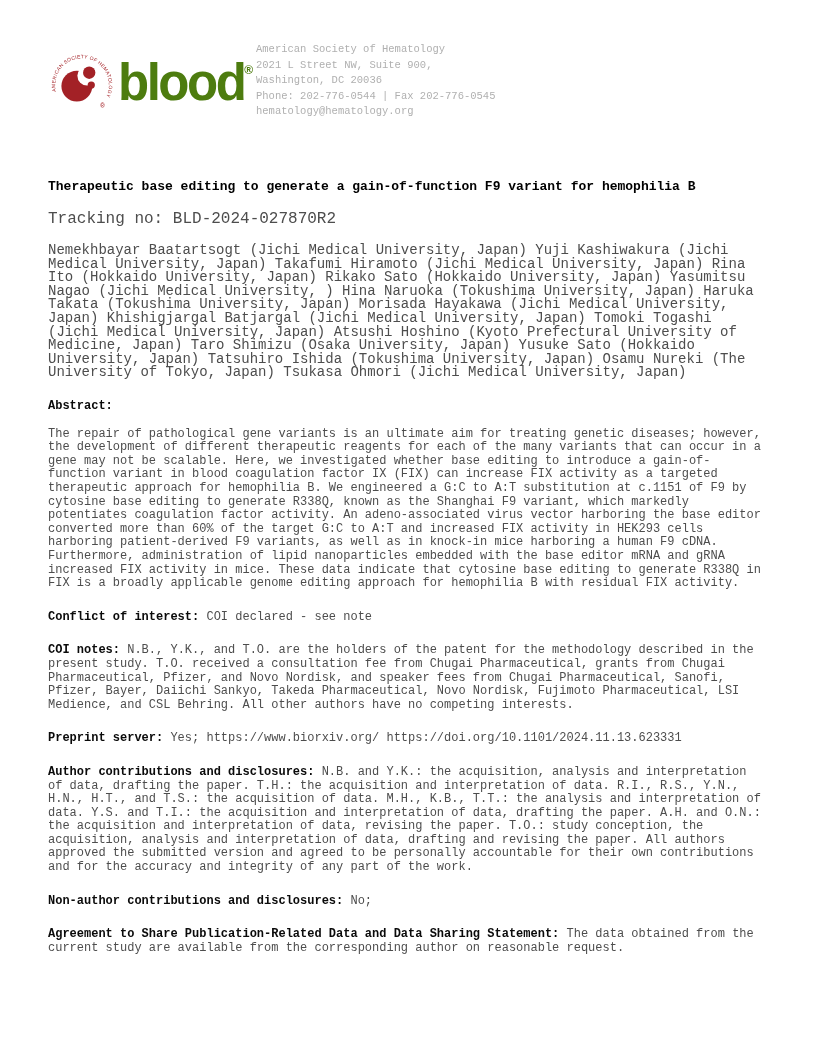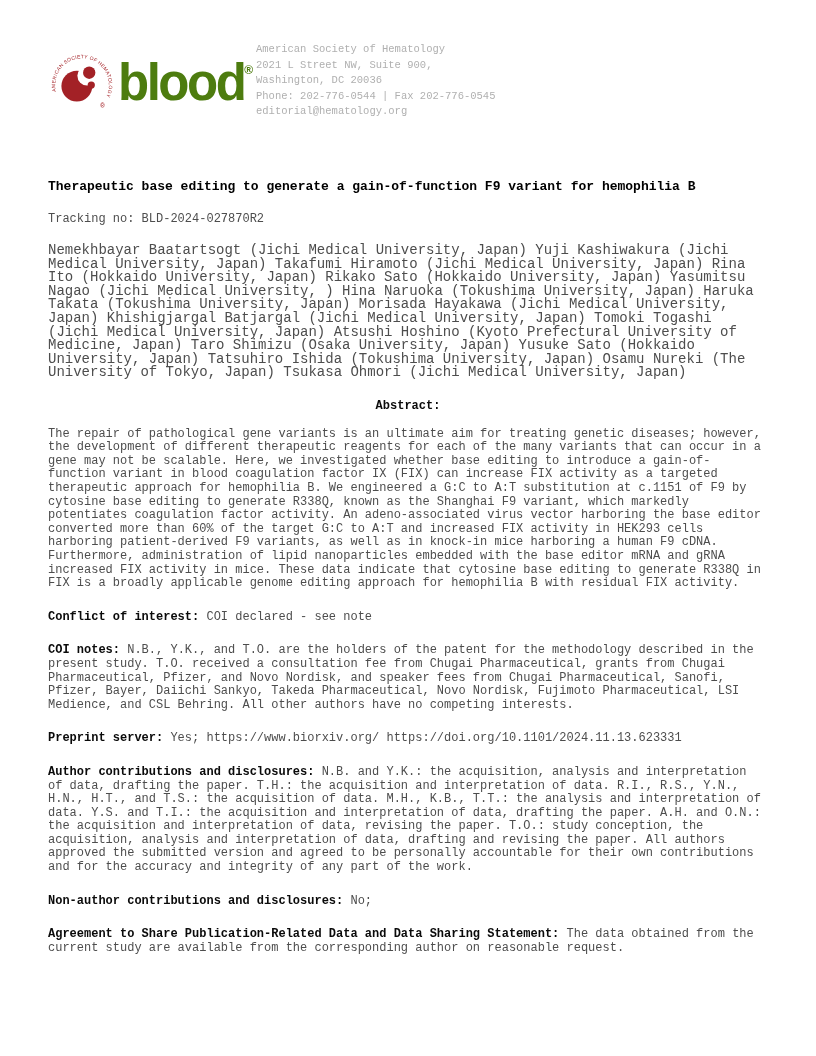--- a/index.html
+++ b/index.html
@@ -52,41 +52,41 @@
   .content { padding: 0 48px; }
   .title {
     margin: 56px 0 16px 0;
     font-size: 13px;
     line-height: 21px;
     font-weight: 700;
     color: #000000;
   }
   .tracking {
     margin: 14px 0 0 0;
-    font-size: 12px;
+    font-size: 16px;
     line-height: 13.6px;
     color: #4d4d4d;
   }
   .authors {
     margin: 18px 0 0 0;
     font-size: 14px;
     line-height: 13.6px;
     color: #4d4d4d;
   }
   .section {
     margin: 20px 0 0 0;
     font-size: 12px;
     line-height: 13.6px;
     color: #4d4d4d;
   }
   .section .label {
     font-weight: 700;
     color: #0a0a0a;
   }
-  .section.stacked .label { display: block; text-align: center; }
+  .section.stacked .label { display: block; }
   .section.stacked .body { display: block; margin-top: 14px; }
 </style>
 </head>
 <body>
 
 <div class="page">
 
   <div class="header">
     <div class="logo">
       <svg class="emblem" width="68" height="68" viewBox="0 0 66 66" aria-hidden="true">
@@ -102,21 +102,21 @@
         <circle cx="42" cy="36" r="3.5" fill="#a32126"></circle>
         <text x="51" y="58" font-size="6.5" fill="#a32126">®</text>
       </svg>
       <div class="wordmark"><span>blood</span><sup>®</sup></div>
     </div>
     <div class="contact">
       <div>American Society of Hematology</div>
       <div>2021 L Street NW, Suite 900,</div>
       <div>Washington, DC 20036</div>
       <div>Phone: 202-776-0544 | Fax 202-776-0545</div>
-      <div>editorial@hematology.org</div>
+      <div>hematology@hematology.org</div>
     </div>
   </div>
 
   <div class="content">
 
     <h1 class="title">Therapeutic base editing to generate a gain-of-function F9 variant for hemophilia B</h1>
 
     <p class="tracking">Tracking no: BLD-2024-027870R2</p>
 
     <p class="authors">Nemekhbayar Baatartsogt (Jichi Medical University, Japan) Yuji Kashiwakura (Jichi Medical University, Japan) Takafumi Hiramoto (Jichi Medical University, Japan) Rina Ito (Hokkaido University, Japan) Rikako Sato (Hokkaido University, Japan) Yasumitsu Nagao (Jichi Medical University, ) Hina Naruoka (Tokushima University, Japan) Haruka Takata (Tokushima University, Japan) Morisada Hayakawa (Jichi Medical University, Japan) Khishigjargal Batjargal (Jichi Medical University, Japan) Tomoki Togashi (Jichi Medical University, Japan) Atsushi Hoshino (Kyoto Prefectural University of Medicine, Japan) Taro Shimizu (Osaka University, Japan) Yusuke Sato (Hokkaido University, Japan) Tatsuhiro Ishida (Tokushima University, Japan) Osamu Nureki (The University of Tokyo, Japan) Tsukasa Ohmori (Jichi Medical University, Japan)</p>

